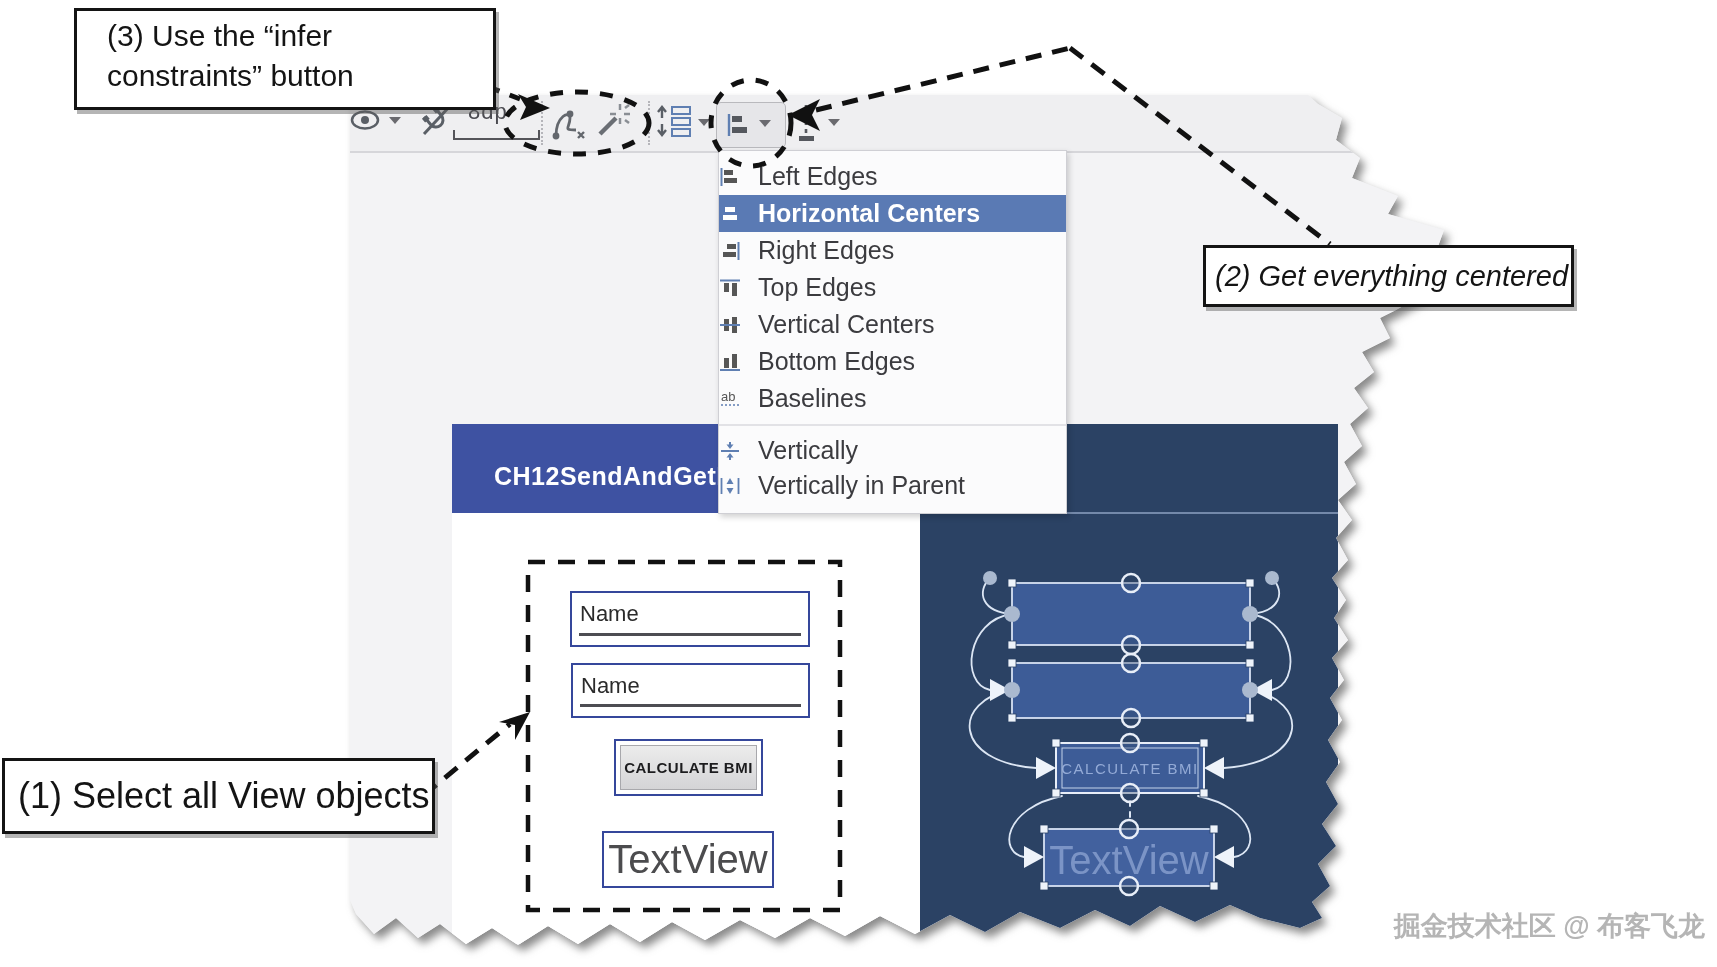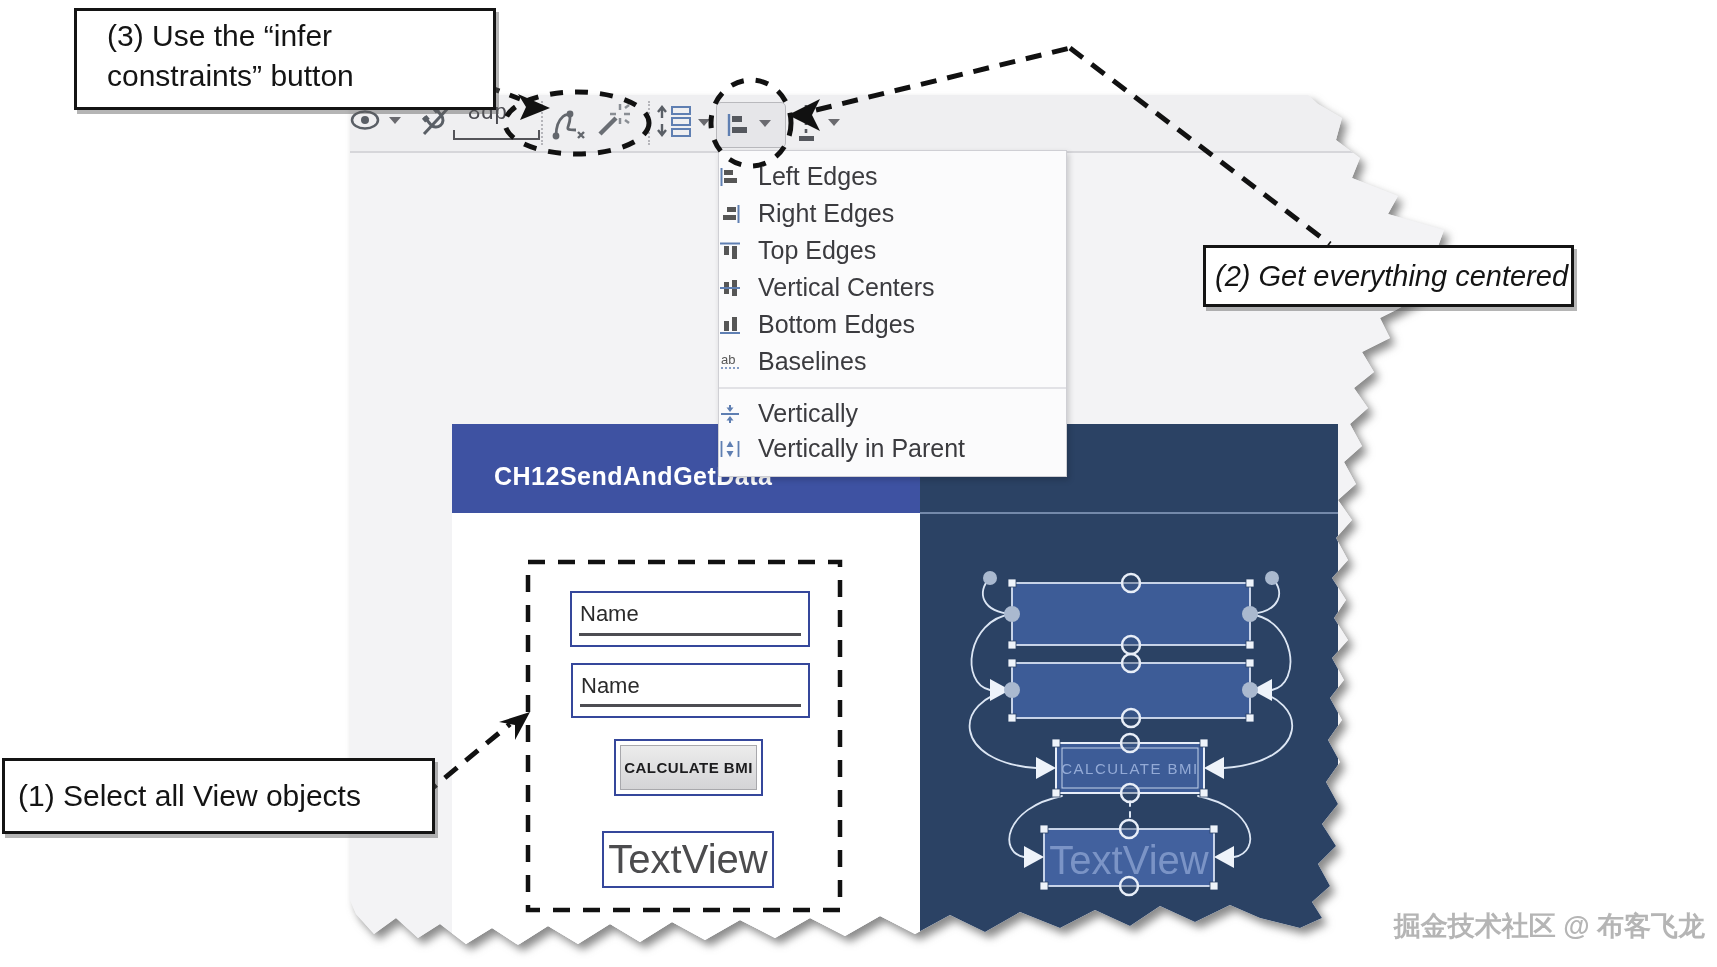--- a/index.html
+++ b/index.html
@@ -43,21 +43,21 @@
   .mi{display:flex;align-items:center;height:37px;font-size:25px;color:#3b3b3f;}
   .mi .mic{width:26px;margin-right:13px;flex:0 0 26px;}
   .mi.sel{background:#5a7ab4;color:#fff;font-weight:bold;}
   .mi.short{height:35px;}
   #menu .msep{height:2px;background:#e2e2e6;margin:7px 0 7px 0;}
   
   .callout{background:#fff;border:3px solid #141414;color:#141414;
            box-shadow:3px 4px 0 rgba(90,90,90,.45);}
   #box3{left:42px;top:8px;width:386px;height:91px;font-size:30px;line-height:40px;padding:5px 0 0 30px;margin-left:32px;}
   #box2{left:1203px;top:245px;width:356px;height:56px;font-size:29px;display:flex;align-items:center;padding-left:9px;font-style:italic;}
-  #box1{left:2px;top:758px;width:414px;height:70px;font-size:30px;display:flex;align-items:center;padding-left:13px;}
+  #box1{left:2px;top:758px;width:414px;height:70px;font-size:36px;display:flex;align-items:center;padding-left:13px;}
   
   #watermark{left:1360px;top:908px;width:345px;text-align:right;font-size:27px;font-weight:bold;color:#b5b5b5;
      text-shadow:-1px -1px 0 #fff,1px -1px 0 #fff,-1px 1px 0 #fff,1px 1px 0 #fff;}
 </style>
 </head>
 <body>
 
 <div id="stage">
 
   <svg id="base-svg" class="abs" width="1717" height="967">
@@ -246,20 +246,29 @@
     <div class="mi">
       <span class="mic">
           <svg width="22" height="20">
             <line x1="2.5" y1="1" x2="2.5" y2="19" stroke="#5f7fb2" stroke-width="2"></line>
             <rect x="5" y="3" width="9" height="5" fill="#565656"></rect>
             <rect x="5" y="11" width="13" height="5" fill="#565656"></rect>
           </svg>
         </span>
       <span>Left Edges</span>
     </div>
+    <div class="mi sel" style="background: rgb(90, 122, 180);">
+      <span class="mic">
+          <svg width="22" height="20">
+            <rect x="6" y="3" width="10" height="5" fill="#fff"></rect>
+            <rect x="4" y="11" width="14" height="5" fill="#fff"></rect>
+          </svg>
+        </span>
+      <span>Horizontal Centers</span>
+    </div>
     <div class="mi">
       <span class="mic">
           <svg width="22" height="20">
             <rect x="8" y="3" width="9" height="5" fill="#565656"></rect>
             <rect x="4" y="11" width="13" height="5" fill="#565656"></rect>
             <line x1="19.5" y1="1" x2="19.5" y2="19" stroke="#5f7fb2" stroke-width="2"></line>
           </svg>
         </span>
       <span>Right Edges</span>
     </div>

